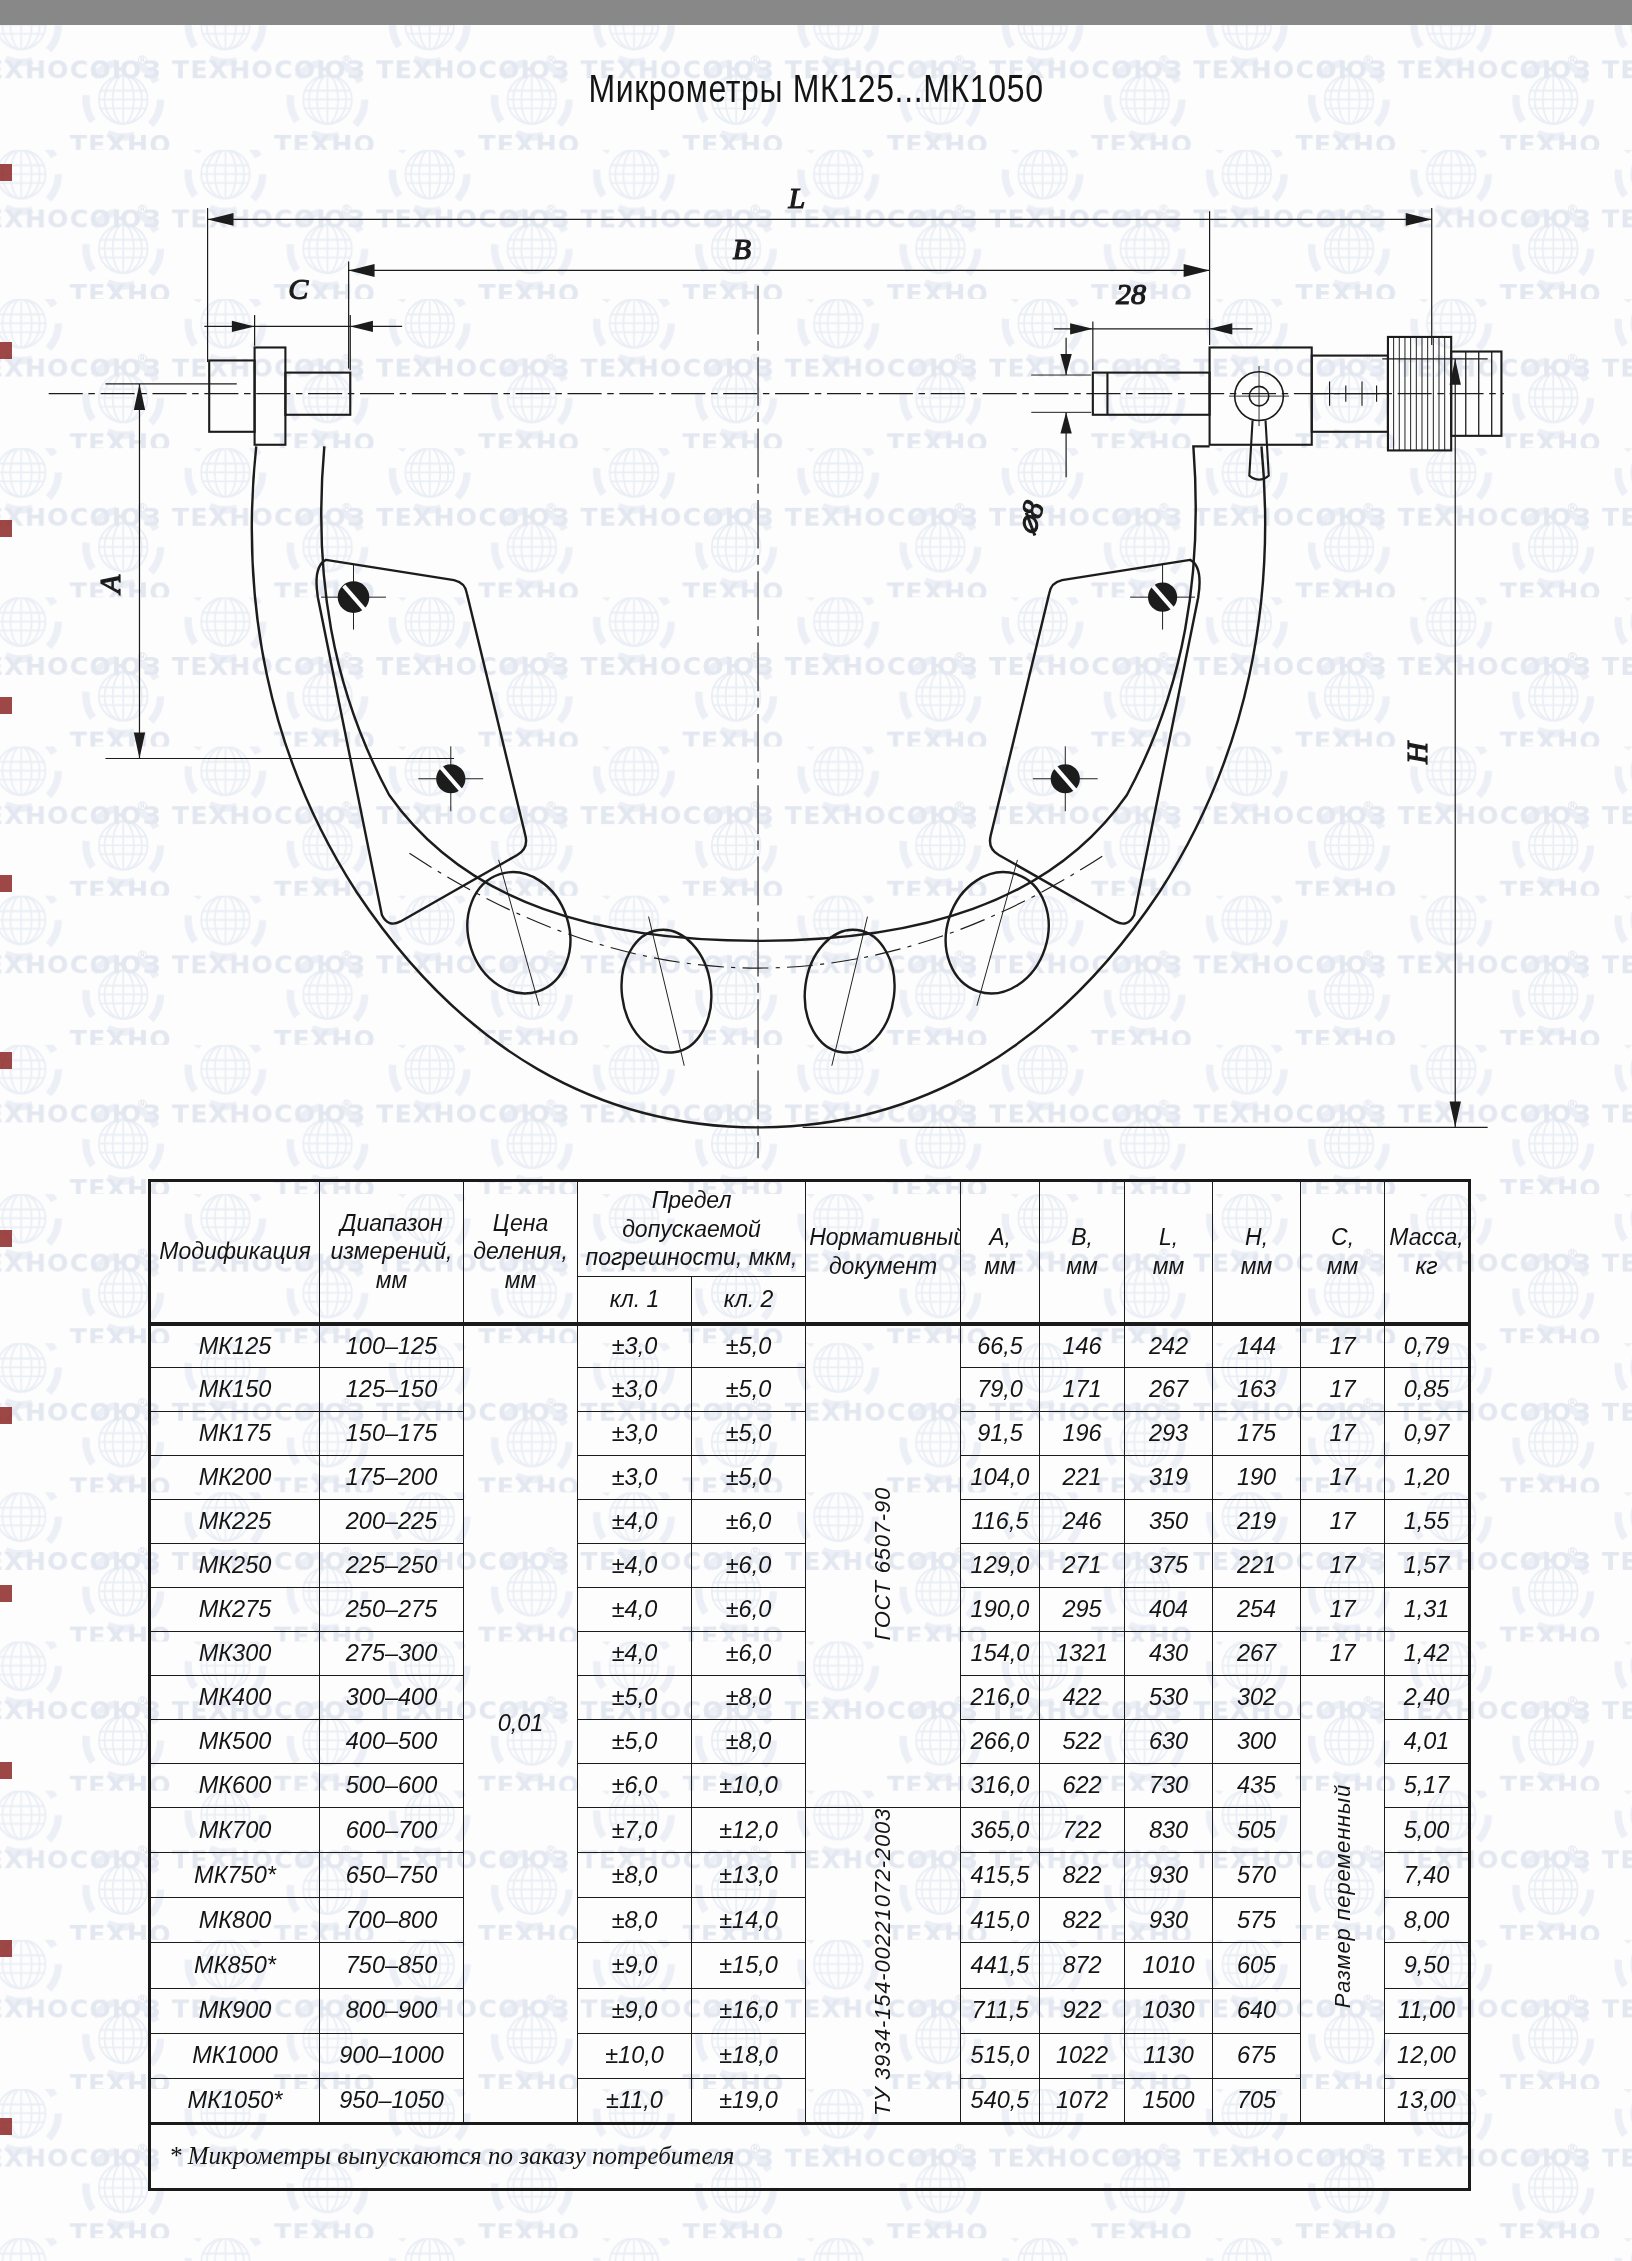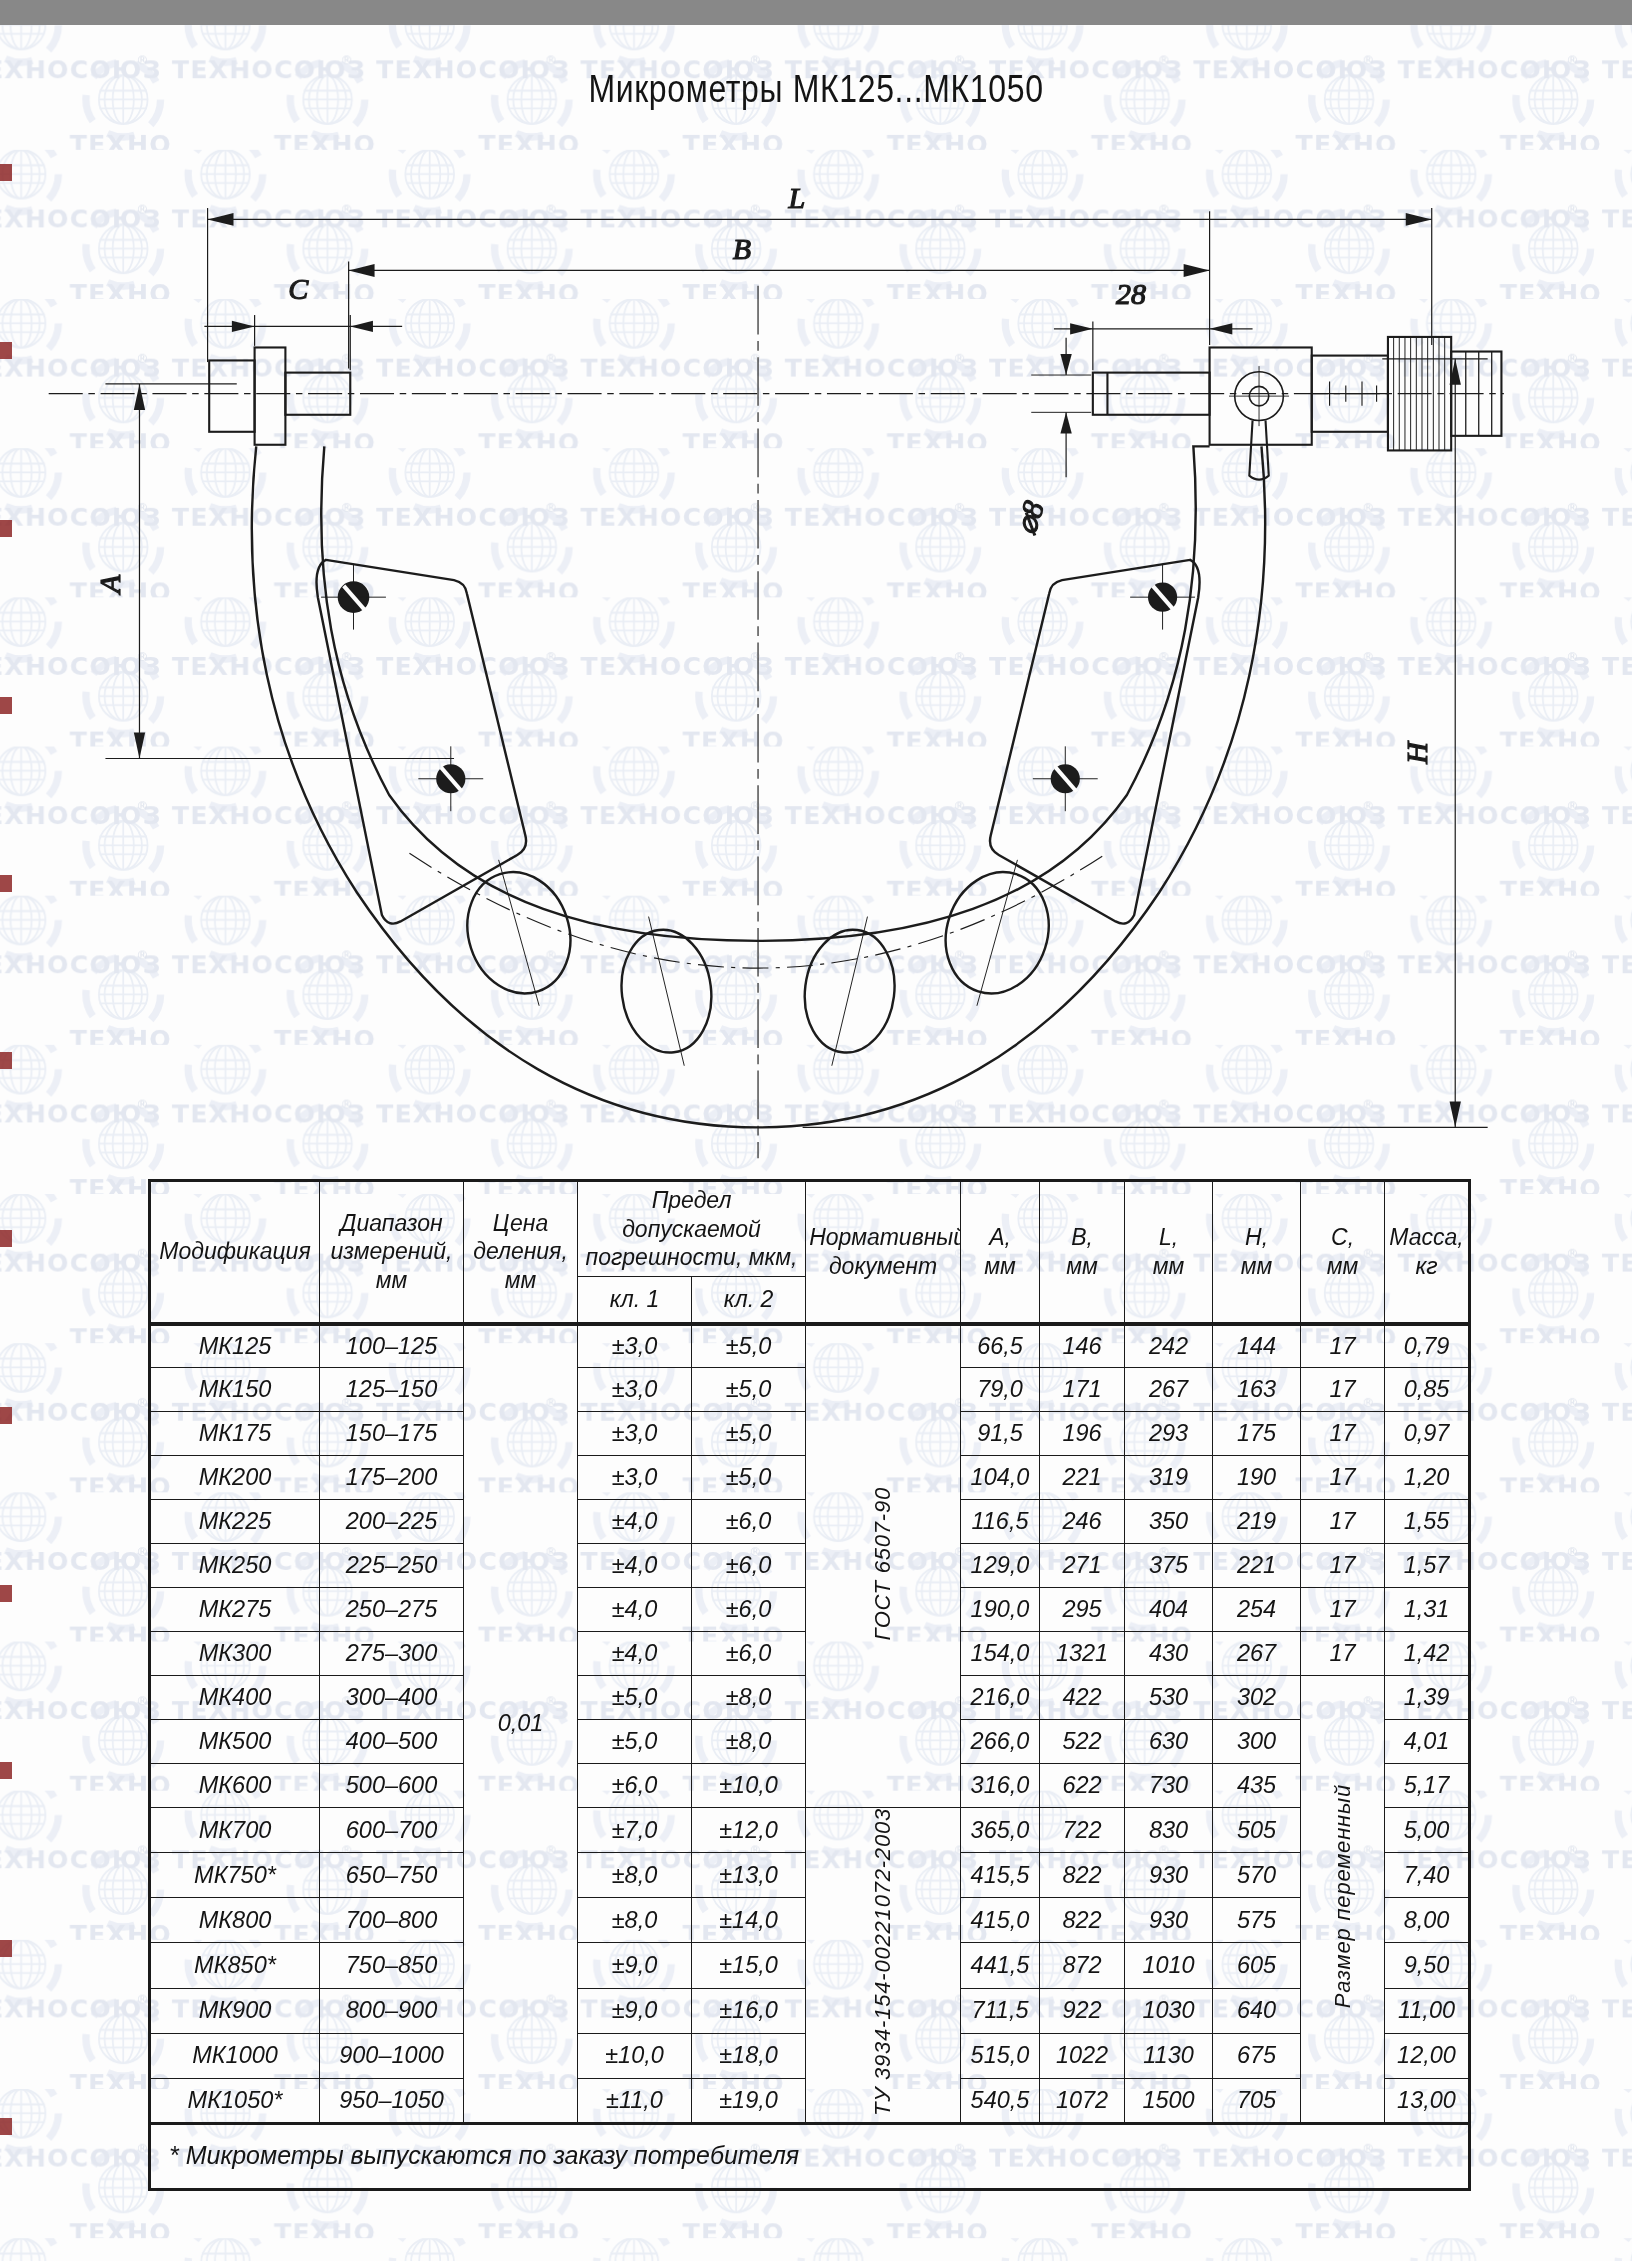--- a/index.html
+++ b/index.html
@@ -40,20 +40,21 @@
   .spec-table thead{border-bottom:4.9px solid #1b1b1b;}
   .spec-table thead th{font-size:23px;line-height:1.25;}
   .spec-table tbody tr{height:44px;}
   .spec-table .hrow1{height:96px;}
   .spec-table .hrow2{height:47px;}
   .vtext{writing-mode:vertical-rl;transform:rotate(180deg);display:inline-block;
          white-space:nowrap;font-size:22px;letter-spacing:0.8px;}
   .spec-table tfoot td{
     text-align:left;padding:8px 8px 9.7px 18px;font-size:25px;height:45px;
     border-top:3.2px solid #1b1b1b;
+    font-family:Liberation Serif, serif;
   }
 </style>
 </head>
 <body>
 
 <div class="page">
 
   <svg class="wm" width="1632" height="2261" viewBox="0 0 2013 2789">
     <defs>
       <g id="wmglobe" stroke="#eaeef5" fill="none" stroke-width="2.2">
@@ -399,21 +400,21 @@
         <tr>
           <td>МК400</td>
           <td>300–400</td>
           <td>±5,0</td>
           <td>±8,0</td>
           <td>216,0</td>
           <td>422</td>
           <td>530</td>
           <td>302</td>
           <td rowspan="10"><span class="vtext">Размер переменный</span></td>
-          <td>1,39</td>
+          <td>2,40</td>
         </tr>
         <tr>
           <td>МК500</td>
           <td>400–500</td>
           <td>±5,0</td>
           <td>±8,0</td>
           <td>266,0</td>
           <td>522</td>
           <td>630</td>
           <td>300</td>

